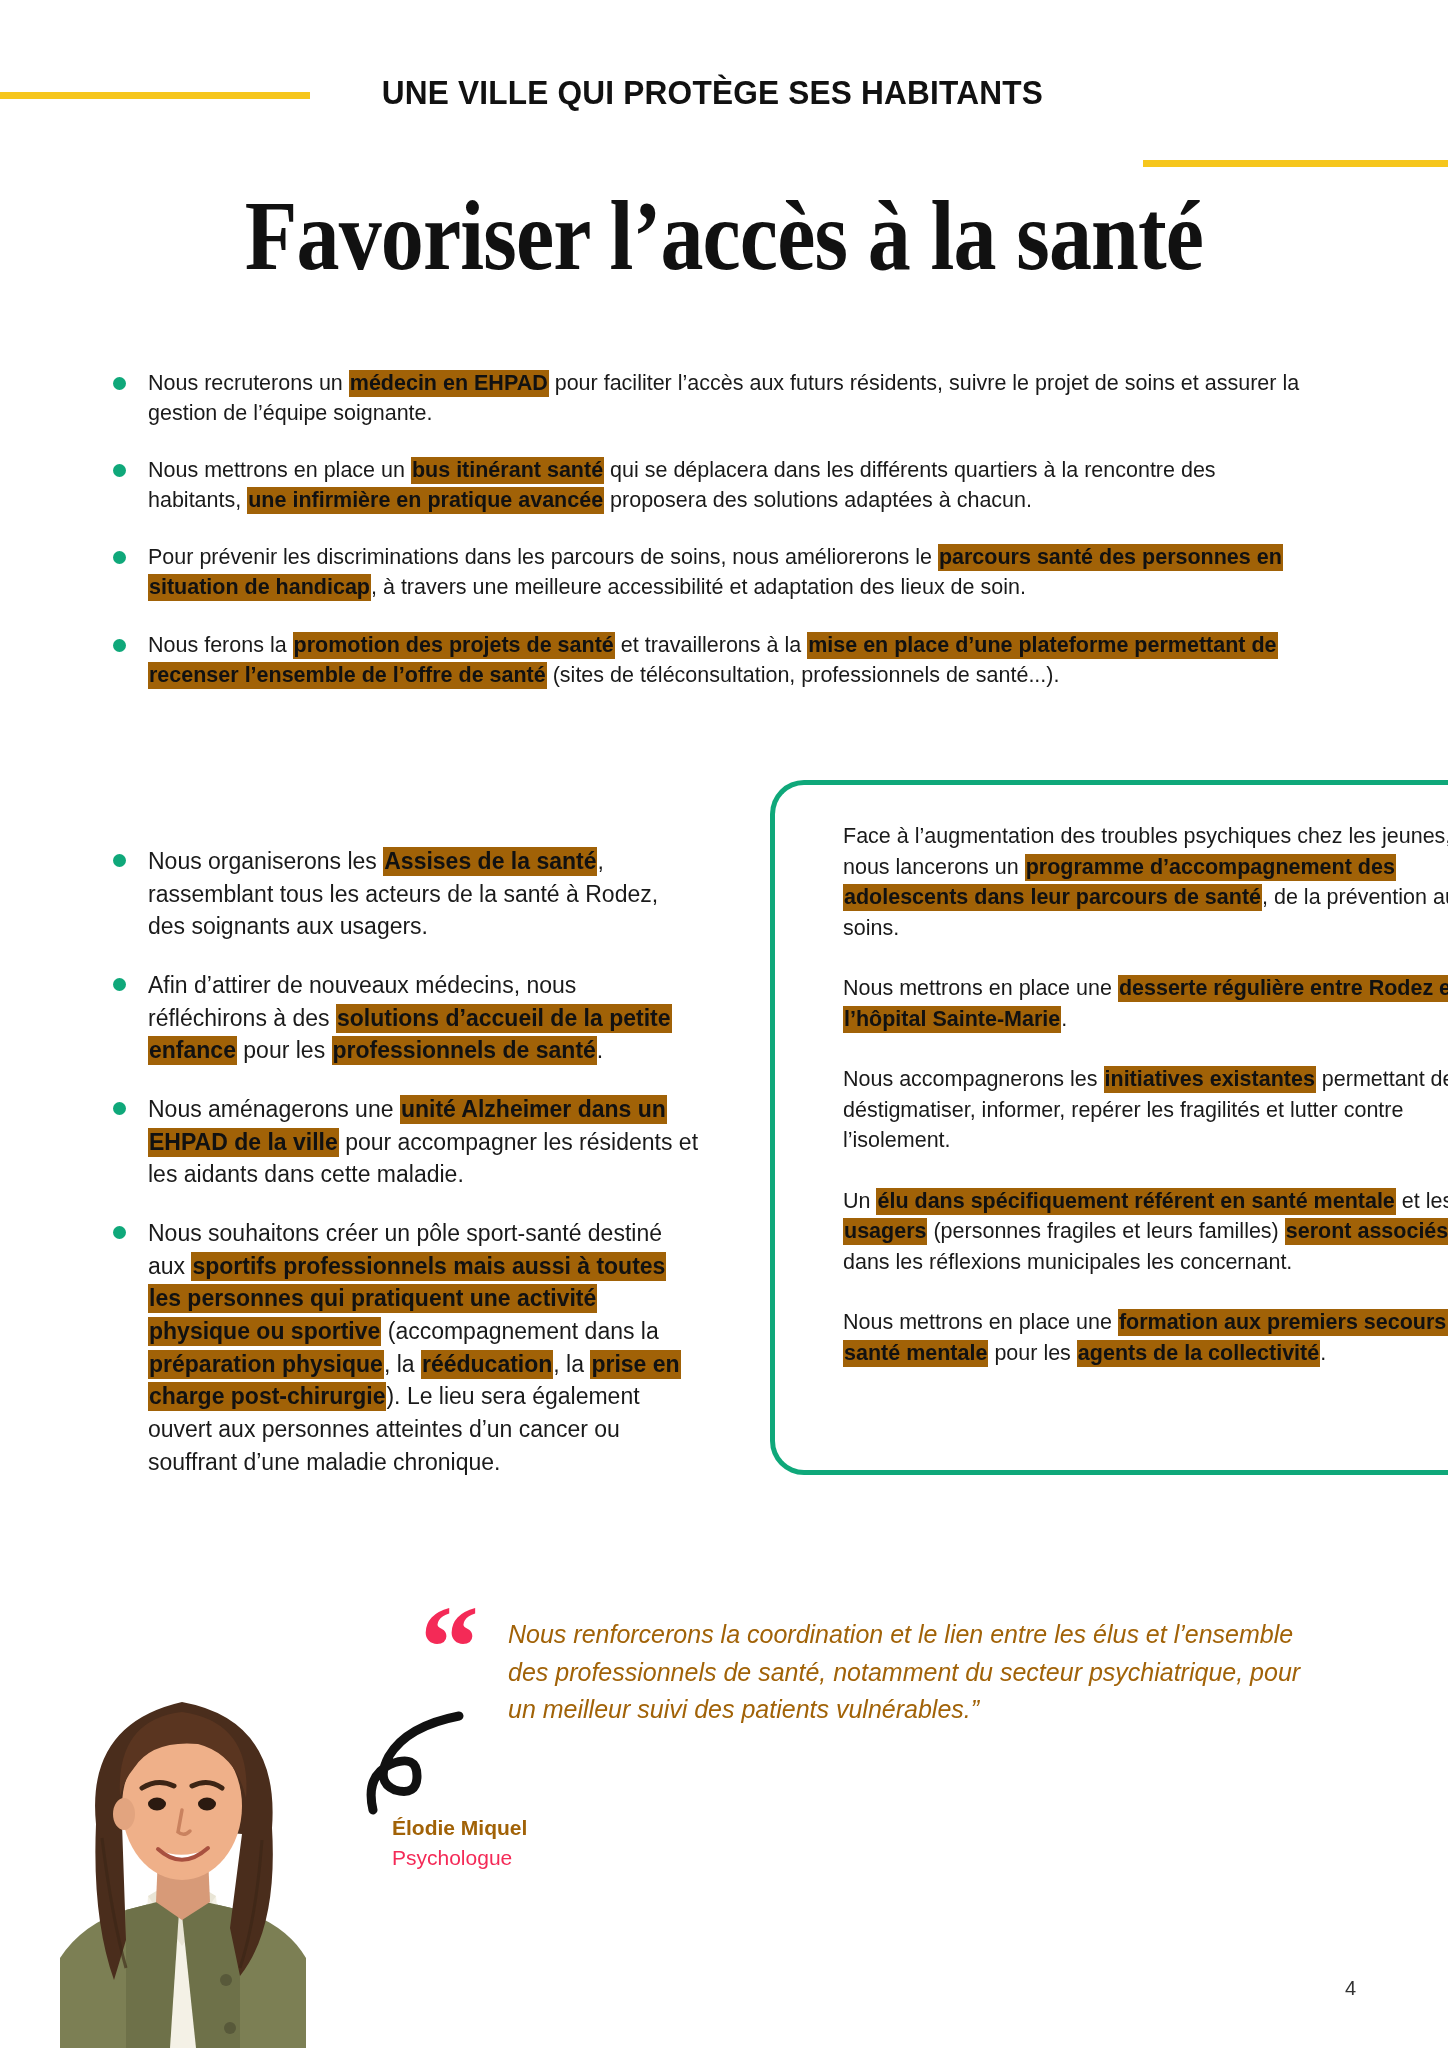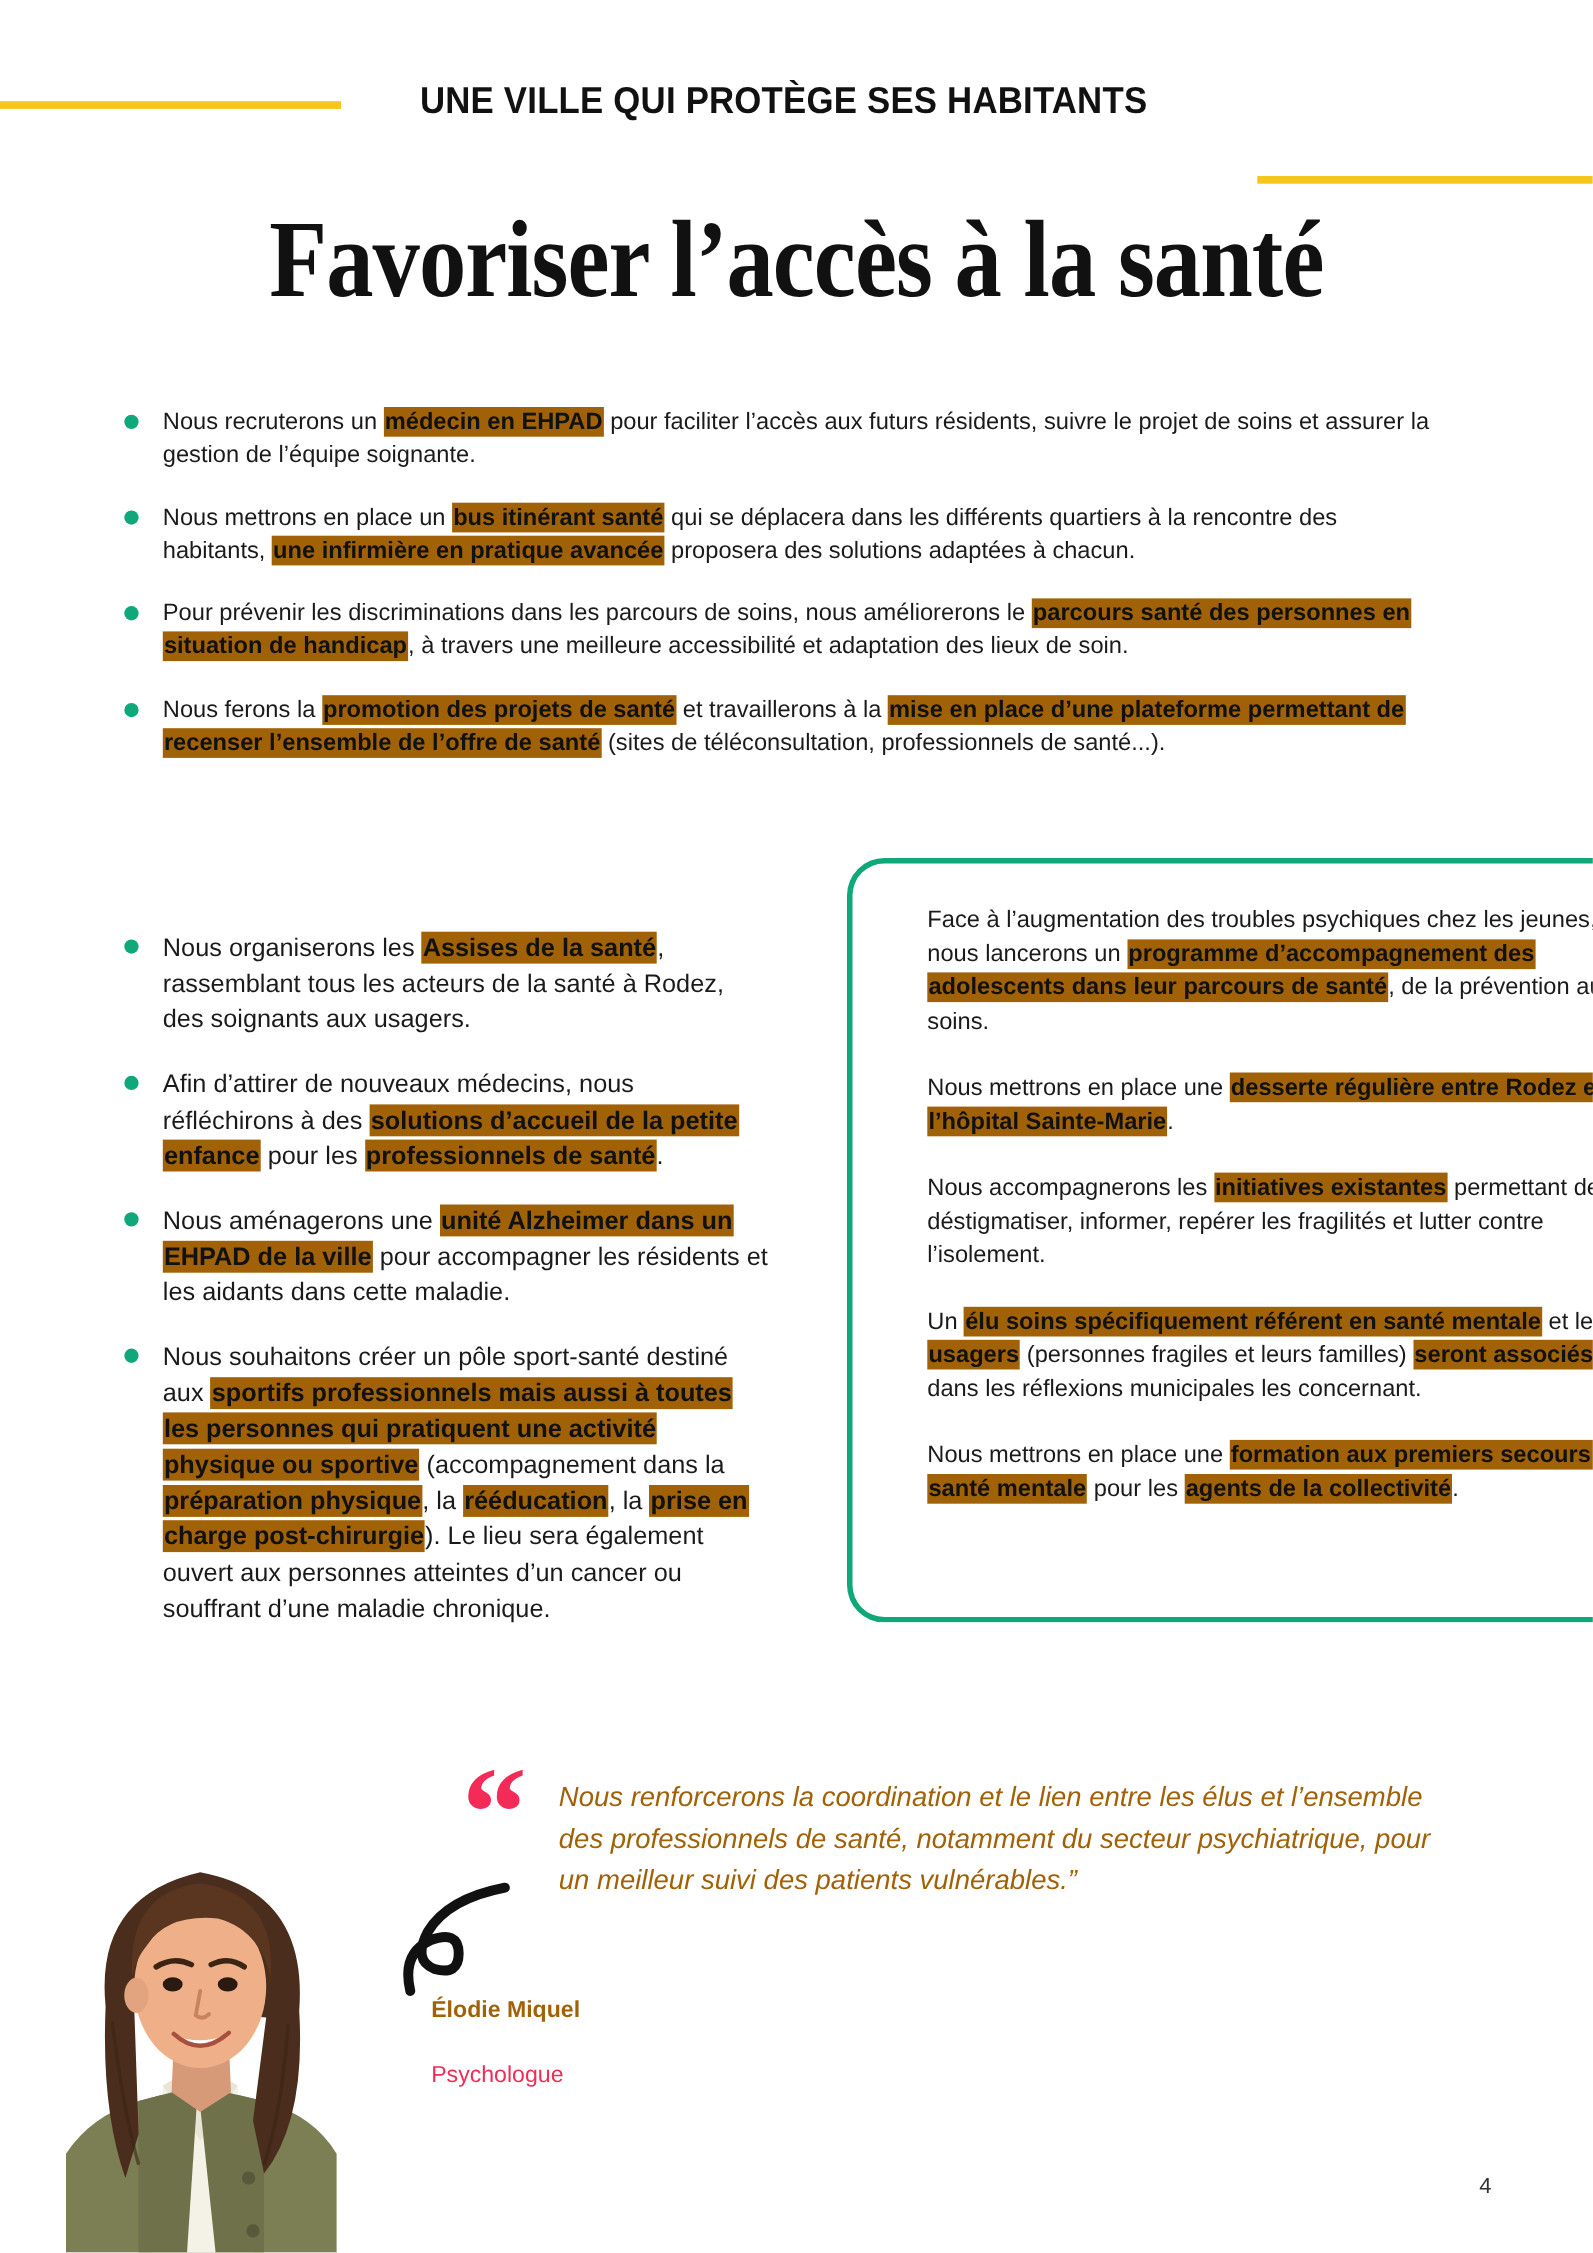--- a/index.html
+++ b/index.html
@@ -192,21 +192,20 @@
     font-size: 21px;
     font-weight: bold;
     color: #a16207;
   }
   .quote-role {
     position: absolute;
     left: 392px;
     top: 258px;
     font-size: 21px;
     color: #F42A57;
-    margin-top: 29px;
   }
   .squiggle {
     position: absolute;
     left: 355px;
     top: 110px;
     width: 170px;
     height: 130px;
   }
   .page-number {
     position: absolute;
@@ -239,21 +238,21 @@
       <div class="bullet">Nous organiserons les <mark>Assises de la santé</mark>, rassemblant tous les acteurs de la santé à Rodez, des soignants aux usagers.</div>
       <div class="bullet">Afin d’attirer de nouveaux médecins, nous réfléchirons à des <mark>solutions d’accueil de la petite enfance</mark> pour les <mark>professionnels de santé</mark>.</div>
       <div class="bullet">Nous aménagerons une <mark>unité Alzheimer dans un EHPAD de la ville</mark> pour accompagner les résidents et les aidants dans cette maladie.</div>
       <div class="bullet">Nous souhaitons créer un pôle sport-santé destiné aux <mark>sportifs professionnels mais aussi à toutes les personnes qui pratiquent une activité physique ou sportive</mark> (accompagnement dans la <mark>préparation physique</mark>, la <mark>rééducation</mark>, la <mark>prise en charge post-chirurgie</mark>). Le lieu sera également ouvert aux personnes atteintes d’un cancer ou souffrant d’une maladie chronique.</div>
     </div>
 
   <div class="green-box" id="green-box">
       <p>Face à l’augmentation des troubles psychiques chez les jeunes, nous lancerons un <mark>programme d’accompagnement des adolescents dans leur parcours de santé</mark>, de la prévention aux soins.</p>
       <p>Nous mettrons en place une <mark>desserte régulière entre Rodez et l’hôpital Sainte-Marie</mark>.</p>
       <p>Nous accompagnerons les <mark>initiatives existantes</mark> permettant de déstigmatiser, informer, repérer les fragilités et lutter contre l’isolement.</p>
-      <p>Un <mark>élu soins spécifiquement référent en santé mentale</mark> et les <mark>usagers</mark> (personnes fragiles et leurs familles) <mark>seront associés</mark> dans les réflexions municipales les concernant.</p>
+      <p>Un <mark>élu dans spécifiquement référent en santé mentale</mark> et les <mark>usagers</mark> (personnes fragiles et leurs familles) <mark>seront associés</mark> dans les réflexions municipales les concernant.</p>
       <p>Nous mettrons en place une <mark>formation aux premiers secours en santé mentale</mark> pour les <mark>agents de la collectivité</mark>.</p>
     </div>
 </div>
 
 <div class="testimonial">
 
   <div class="portrait">
     <svg viewBox="0 0 330 420" width="330" height="420" aria-hidden="true">
 
       <path d="M30 420 L30 330 Q52 296 96 282 L150 268 L210 282 Q256 296 276 330 L276 420 Z" fill="#7C7F54"></path>

